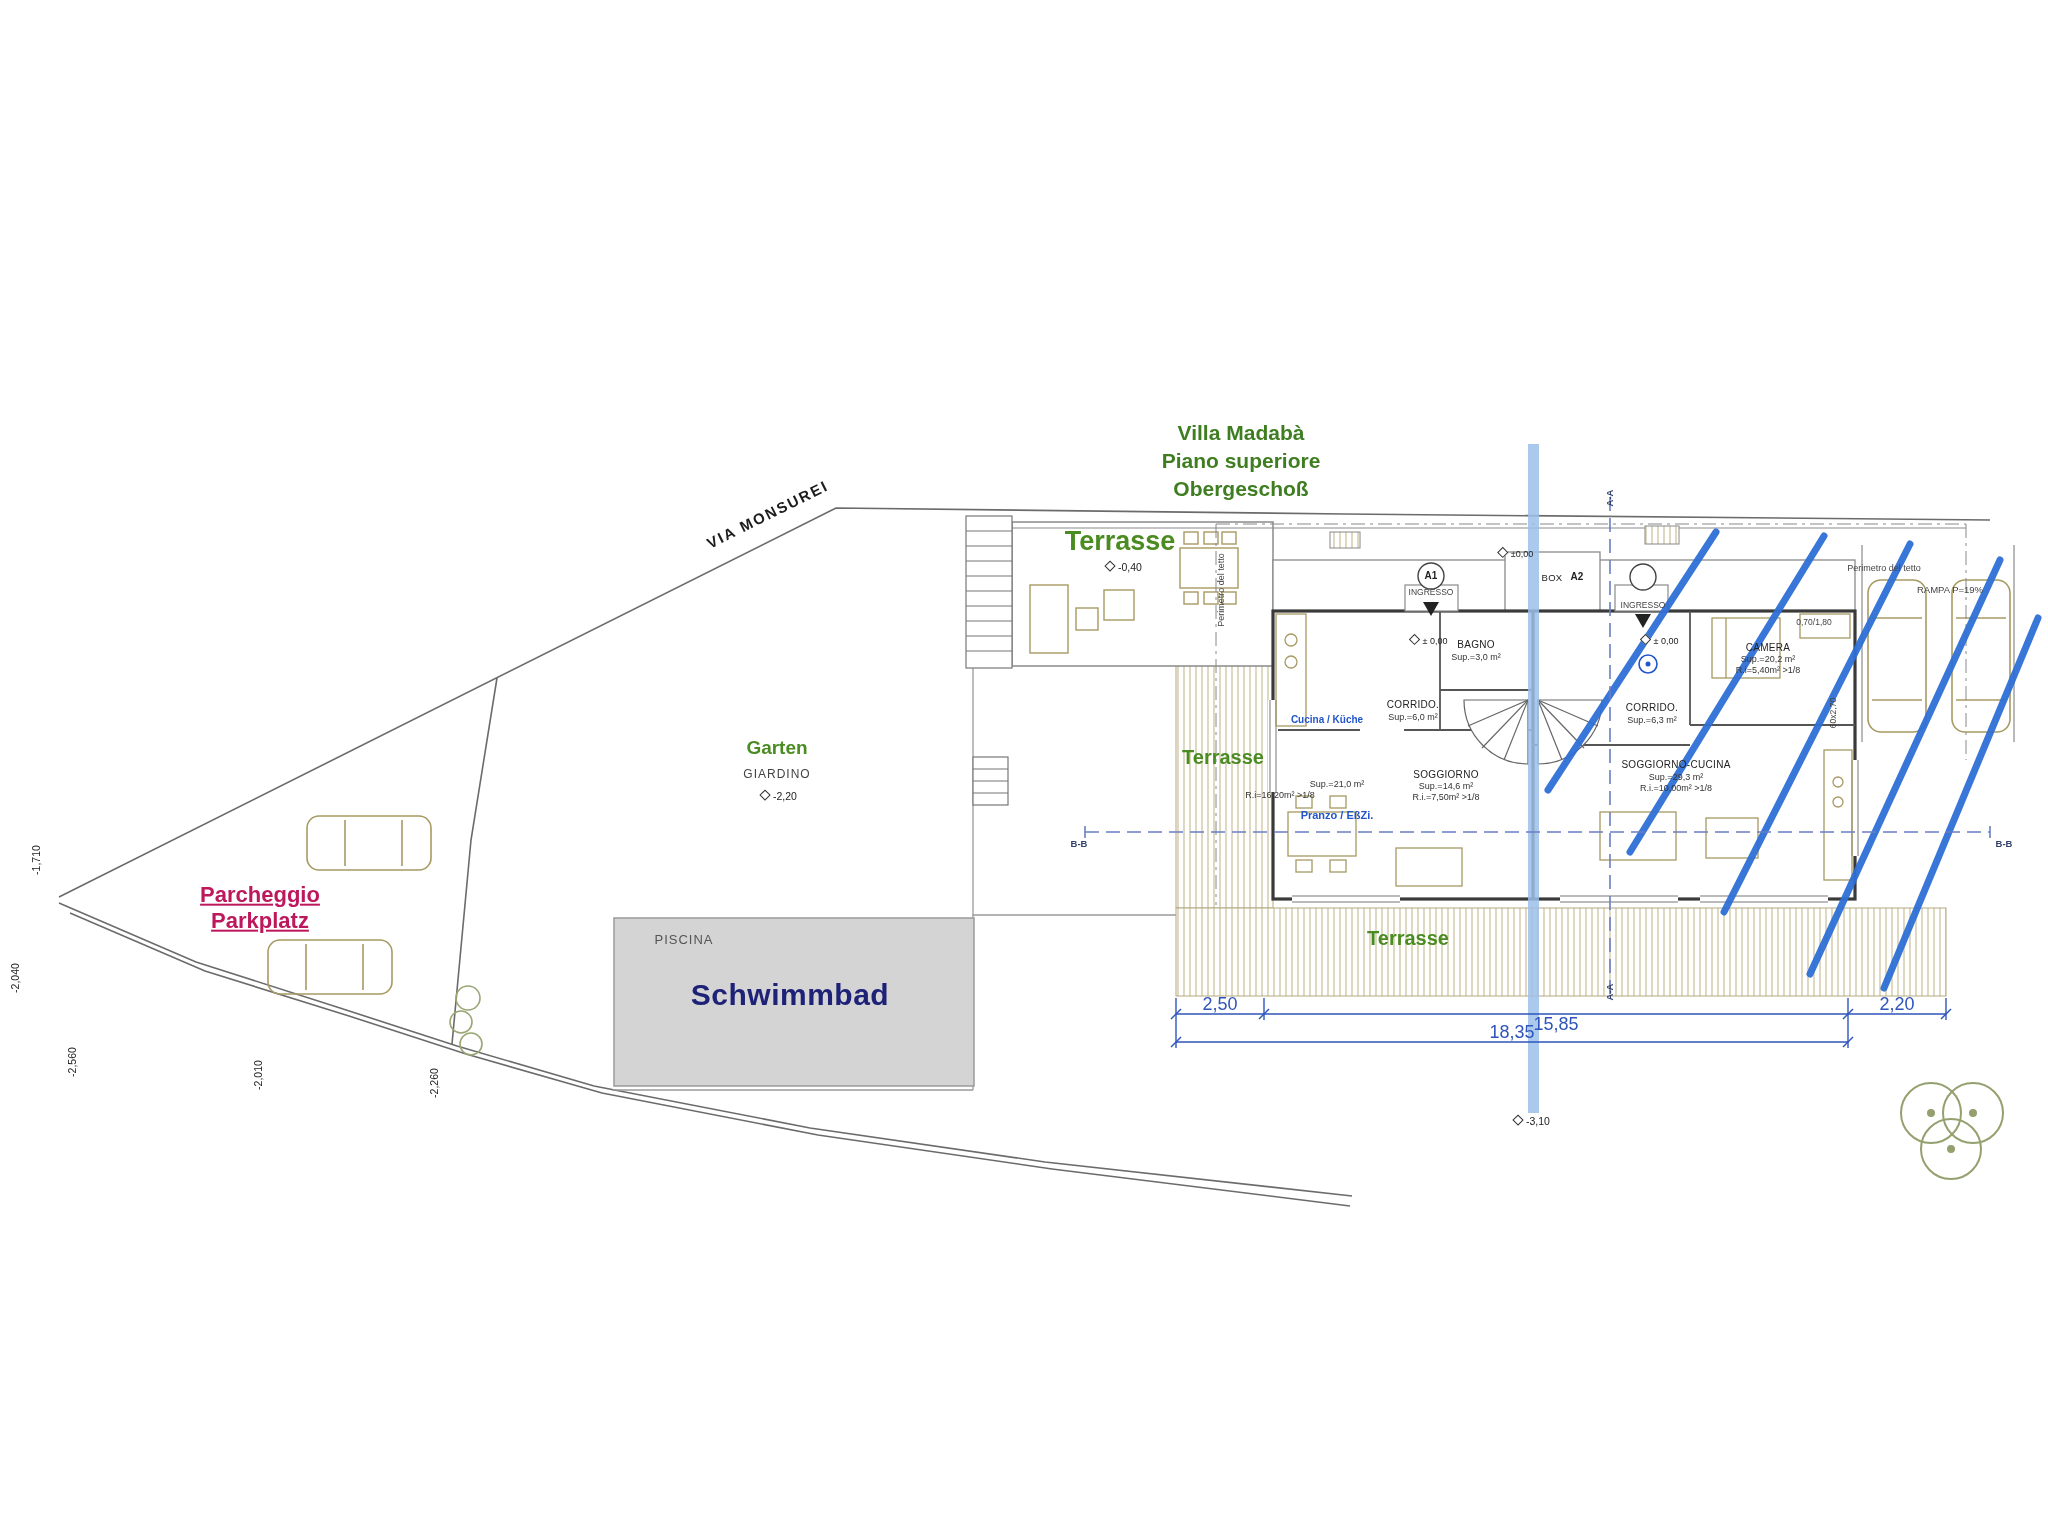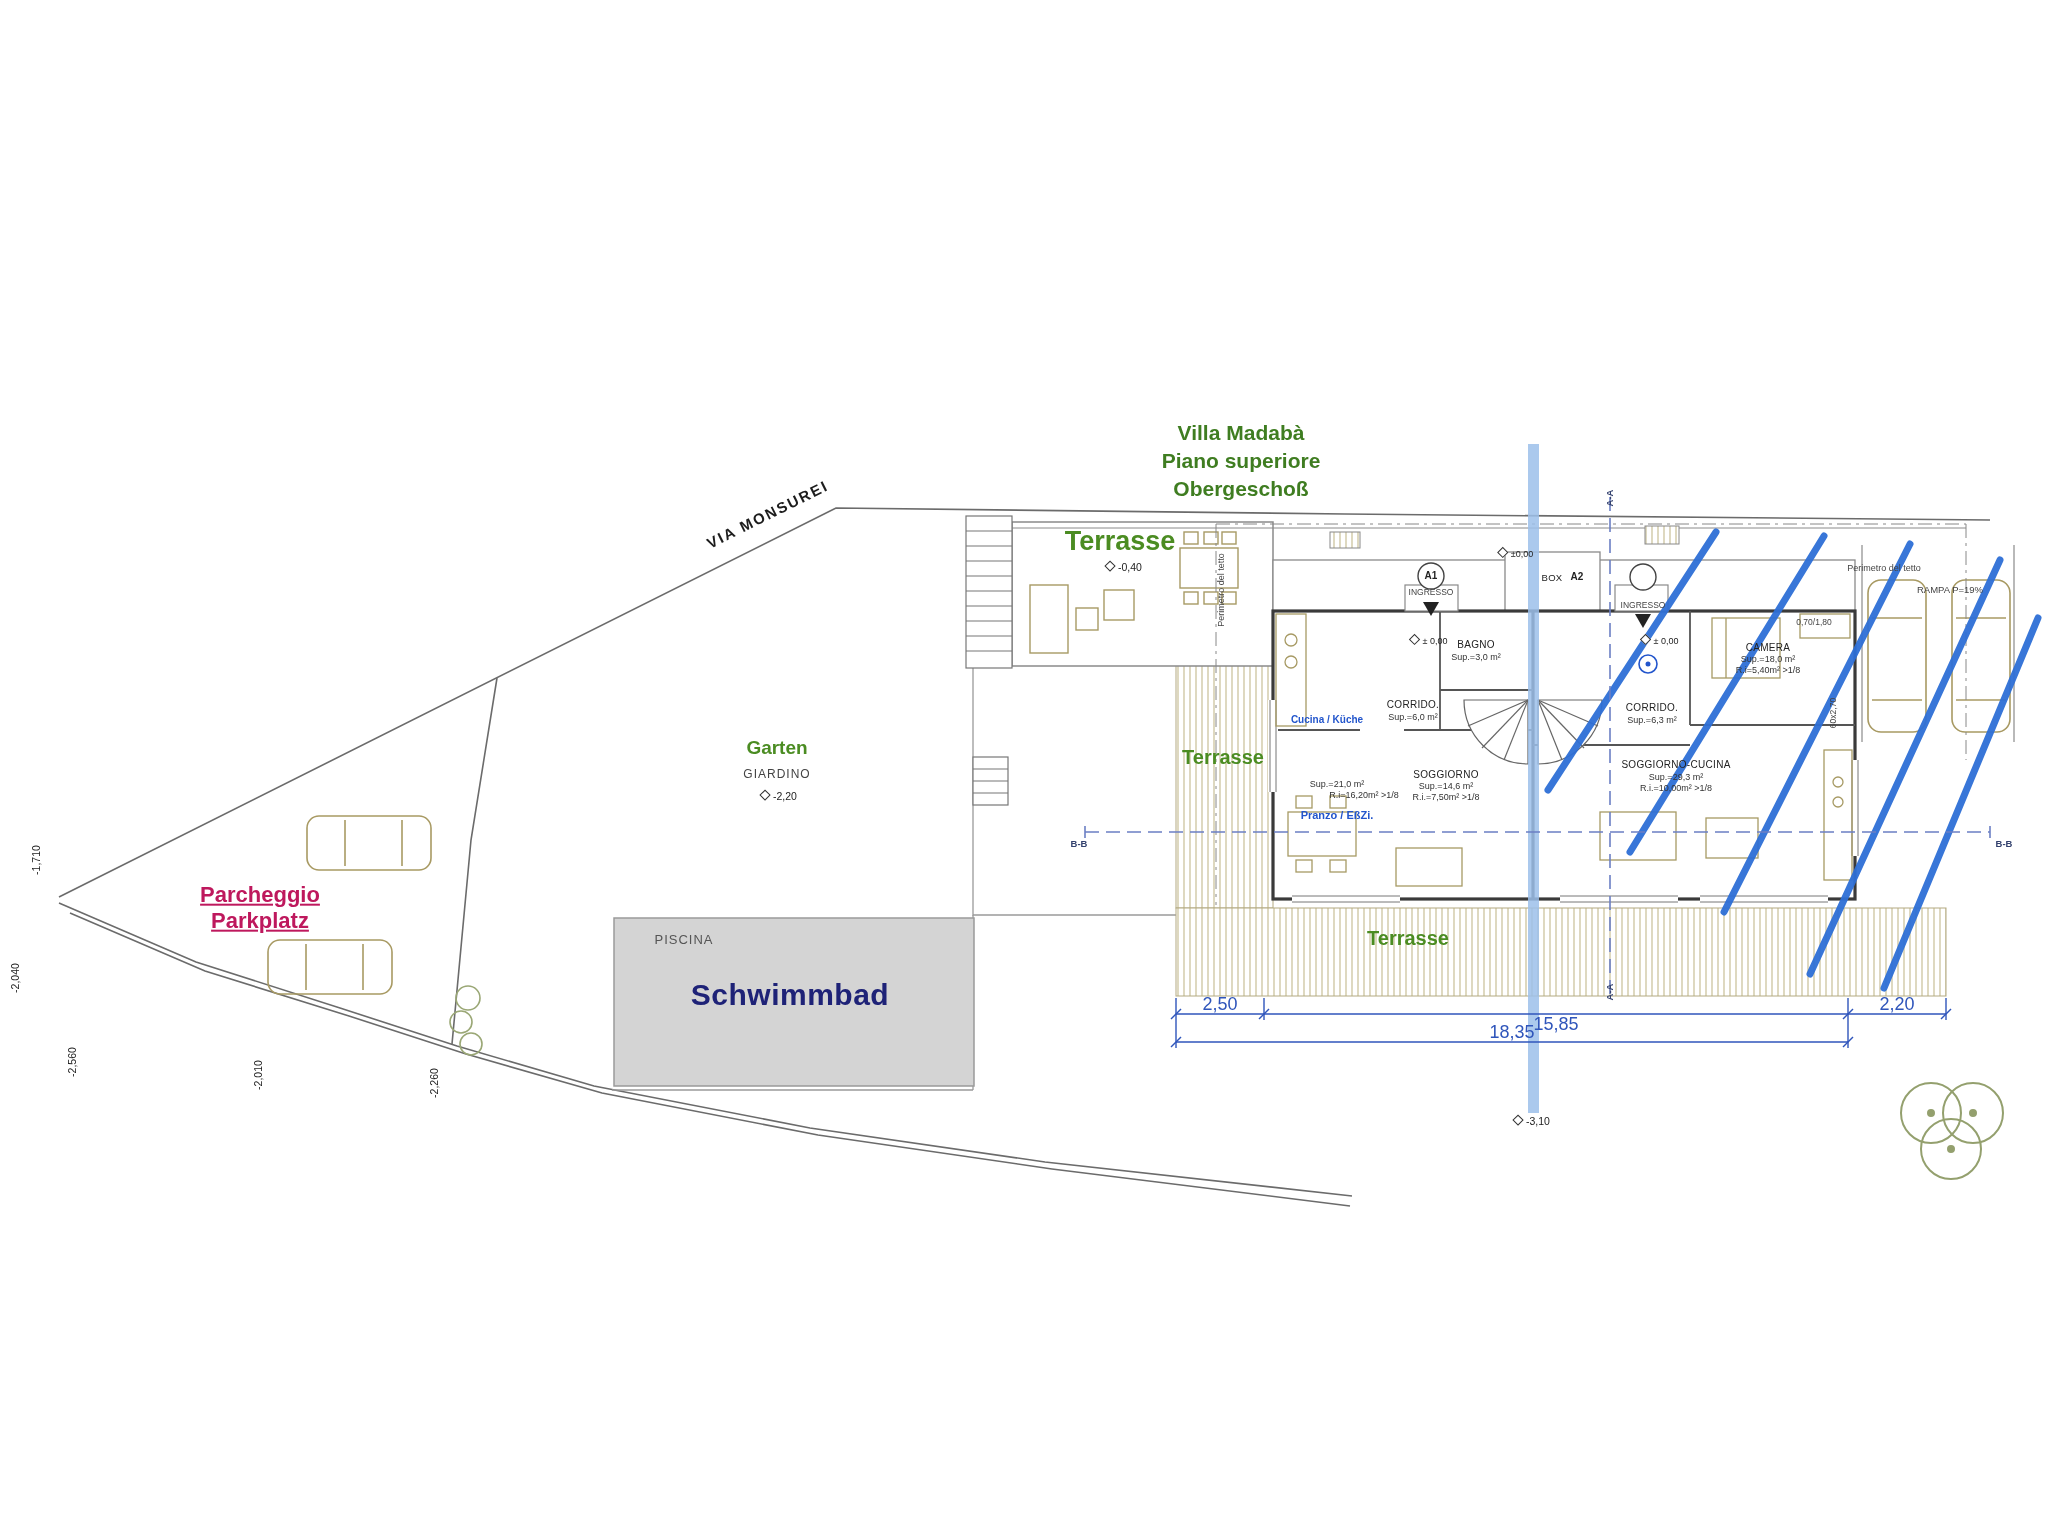--- a/index.html
+++ b/index.html
@@ -289,27 +289,27 @@
 <div class="lbl lvl rot" style="left:259px;top:1075px">-2,010</div>
 <div class="lbl lvl rot" style="left:435px;top:1083px">-2,260</div>
 
 <div class="lbl room-b" style="left:1327px;top:676px;font-size:10px">Cucina / Küche</div>
 <div class="lbl room" style="left:1476px;top:645px">BAGNO</div>
 <div class="lbl sub" style="left:1476px;top:657px">Sup.=3,0 m²</div>
 <div class="lbl room" style="left:1413px;top:705px">CORRIDO.</div>
 <div class="lbl sub" style="left:1413px;top:717px">Sup.=6,0 m²</div>
 <div class="lbl room-b" style="left:1337px;top:771px">Pranzo / EßZi.</div>
 <div class="lbl sub" style="left:1337px;top:784px">Sup.=21,0 m²</div>
-<div class="lbl sub" style="left:1364px;top:795px">R.i=16,20m² &gt;1/8</div>
+<div class="lbl sub" style="left:1280px;top:795px">R.i=16,20m² &gt;1/8</div>
 <div class="lbl room" style="left:1446px;top:775px">SOGGIORNO</div>
 <div class="lbl sub" style="left:1446px;top:786px">Sup.=14,6 m²</div>
 <div class="lbl sub" style="left:1446px;top:797px">R.i.=7,50m² &gt;1/8</div>
 
 <div class="lbl room" style="left:1768px;top:648px">CAMERA</div>
-<div class="lbl sub" style="left:1768px;top:659px">Sup.=18,0 m²</div>
+<div class="lbl sub" style="left:1768px;top:659px">Sup.=20,2 m²</div>
 <div class="lbl sub" style="left:1768px;top:670px">R.i=5,40m² &gt;1/8</div>
 <div class="lbl room" style="left:1652px;top:708px">CORRIDO.</div>
 <div class="lbl sub" style="left:1652px;top:720px">Sup.=6,3 m²</div>
 <div class="lbl room" style="left:1676px;top:765px">SOGGIORNO-CUCINA</div>
 <div class="lbl sub" style="left:1676px;top:777px">Sup.=29,3 m²</div>
 <div class="lbl sub" style="left:1676px;top:788px">R.i.=10,00m² &gt;1/8</div>
 <div class="lbl room" style="left:1552px;top:578px;font-size:9.5px">BOX</div>
 
 <div class="lbl circ-lbl" style="left:1431px;top:576px">A1</div>
 <div class="lbl tiny" style="left:1431px;top:593px">INGRESSO</div>

